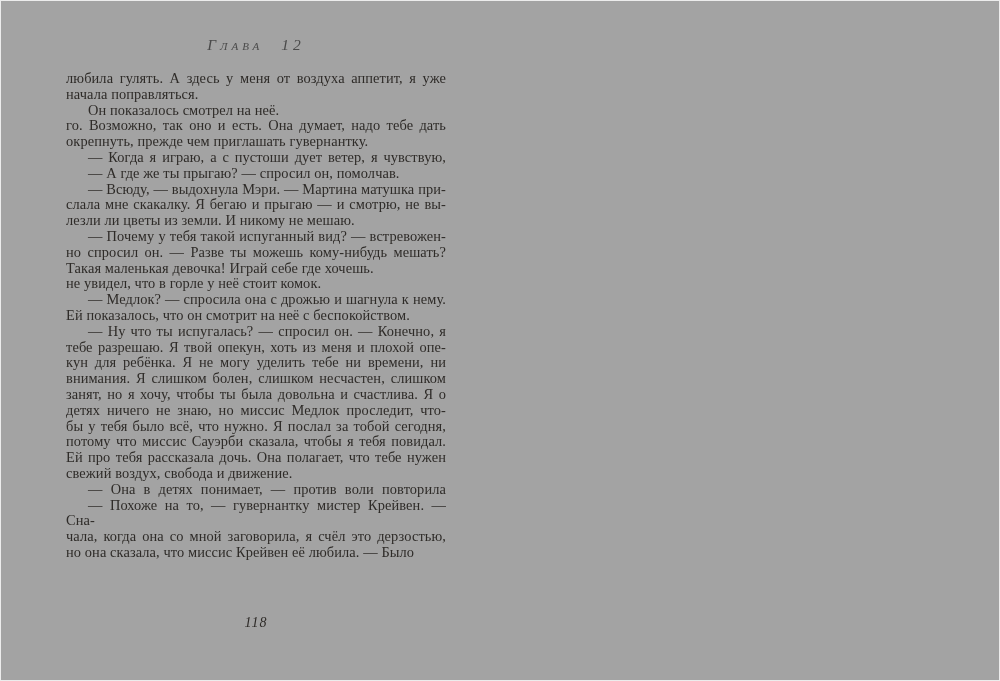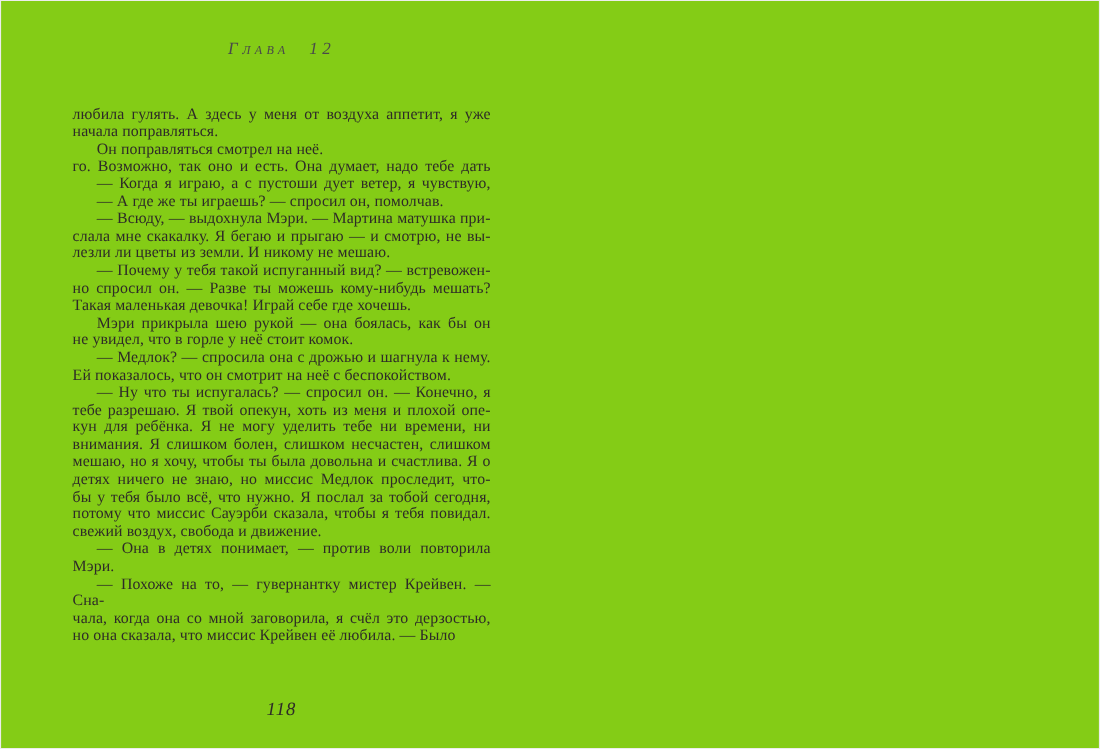--- a/index.html
+++ b/index.html
@@ -1,79 +1,78 @@
 <!DOCTYPE html>
 <html lang="ru" style="--heading-color: #4a4a4a; --text-color: #2e2b28; --ill-bg: #f1e8d5; --wall: #c1a79e; --marble: #e8e3d6; --marble-shadow: #d3ccbc; --frieze: #9c6b72; --opening: #34302a; --flame: #dd9531; --flame-bright: #f3c653; --smoke: #5d6b74; --chair: #943d2e; --chair-dark: #6f2b20; --chair-light: #ad5340; --jacket: #97926b; --jacket-dark: #787450; --trousers: #6c6c4c; --trousers-dark: #565639; --skin: #e2bd9e; --hair: #b3ada6; --shoe: #6f451f; --shoe-light: #8d5d2c; --stool-top: #b2bfae; --stool-trim: #a04a36; --stool-skirt: #9aa795; --curtain: #6d8a72; --fender: #8fa0b0; --rug: #b5a78a; --rug-green: #8ba089; --gilt: #c09a45; --wood-leg: #5d442c; --floor-speck: #9c7c58;"><head>
 <meta charset="utf-8">
 <style>
   html,body{margin:0;padding:0;}
   body{
     width:1000px;height:681px;background:#ffffff;overflow:hidden;
     font-family:"Liberation Serif","DejaVu Serif",serif;
   }
-  .spread{position:relative;width:1000px;height:681px;background:#84cc16;
+  .spread{position:relative;width:1000px;height:681px;background:#a3a3a3;
     box-shadow:inset 0 0 0 1px #ececec;}
   .page{position:absolute;top:0;height:681px;width:500px;}
   .page-left{left:0;}
   .page-right{left:500px;}
 
   .chapter-heading{
     position:absolute;left:66px;top:36px;width:380px;text-align:center;
     font-style:italic;font-variant:small-caps;letter-spacing:4px;word-spacing:10px;
     font-size:15.5px;color:var(--heading-color,#4a4a4a);
   }
   .text-column{
     position:absolute;left:66px;top:71px;width:380px;
     font-size:14.4px;line-height:15.8px;color:var(--text-color,#2f2d2b);
     letter-spacing:0.1px;
-    margin-top:26px;
   }
   .line{text-align:justify;text-align-last:justify;white-space:normal;}
   .line.last{text-align-last:left;}
   .line.indent{text-indent:22px;}
   .page-number{
     position:absolute;left:66px;top:615px;width:380px;text-align:center;
-    font-style:italic;font-size:17px;letter-spacing:1px;color:var(--text-color,#2f2d2b);margin-top:20px;
+    font-style:italic;font-size:14px;letter-spacing:1px;color:var(--text-color,#2f2d2b);
   }
 </style>
 </head>
 <body>
 
 <div class="spread">
 
   <div class="page page-left">
     <div class="chapter-heading">Глава 12</div>
     <div class="text-column">
         <div class="line">любила гулять. А здесь у меня от воздуха аппетит, я уже</div>
         <div class="line last">начала поправляться.</div>
-        <div class="line indent last">Он поправляться смотрел на неё.</div>
+        <div class="line indent last">Он показалось смотрел на неё.</div>
         <div class="line">го. Возможно, так оно и есть. Она думает, надо тебе дать</div>
+        <div class="line last">окрепнуть, прежде чем приглашать гувернантку.</div>
         <div class="line indent">— Когда я играю, а с пустоши дует ветер, я чувствую,</div>
-        <div class="line indent last">— А где же ты играешь? — спросил он, помолчав.</div>
+        <div class="line indent last">— А где же ты прыгаю? — спросил он, помолчав.</div>
         <div class="line indent">— Всюду, — выдохнула Мэри. — Мартина матушка при-</div>
         <div class="line">слала мне скакалку. Я бегаю и прыгаю — и смотрю, не вы-</div>
         <div class="line last">лезли ли цветы из земли. И никому не мешаю.</div>
         <div class="line indent">— Почему у тебя такой испуганный вид? — встревожен-</div>
         <div class="line">но спросил он. — Разве ты можешь кому-нибудь мешать?</div>
         <div class="line last">Такая маленькая девочка! Играй себе где хочешь.</div>
-        <div class="line indent">Мэри прикрыла шею рукой — она боялась, как бы он</div>
         <div class="line last">не увидел, что в горле у неё стоит комок.</div>
         <div class="line indent">— Медлок? — спросила она с дрожью и шагнула к нему.</div>
         <div class="line last">Ей показалось, что он смотрит на неё с беспокойством.</div>
         <div class="line indent">— Ну что ты испугалась? — спросил он. — Конечно, я</div>
         <div class="line">тебе разрешаю. Я твой опекун, хоть из меня и плохой опе-</div>
         <div class="line">кун для ребёнка. Я не могу уделить тебе ни времени, ни</div>
         <div class="line">внимания. Я слишком болен, слишком несчастен, слишком</div>
-        <div class="line">мешаю, но я хочу, чтобы ты была довольна и счастлива. Я о</div>
+        <div class="line">занят, но я хочу, чтобы ты была довольна и счастлива. Я о</div>
         <div class="line">детях ничего не знаю, но миссис Медлок проследит, что-</div>
         <div class="line">бы у тебя было всё, что нужно. Я послал за тобой сегодня,</div>
         <div class="line">потому что миссис Сауэрби сказала, чтобы я тебя повидал.</div>
+        <div class="line">Ей про тебя рассказала дочь. Она полагает, что тебе нужен</div>
         <div class="line last">свежий воздух, свобода и движение.</div>
         <div class="line indent">— Она в детях понимает, — против воли повторила</div>
-        <div class="line last">Мэри.</div>
         <div class="line indent">— Похоже на то, — гувернантку мистер Крейвен. — Сна-</div>
         <div class="line">чала, когда она со мной заговорила, я счёл это дерзостью,</div>
         <div class="line last">но она сказала, что миссис Крейвен её любила. — Было</div>
       </div>
     <div class="page-number">118</div>
   </div>
 
   <div class="page page-right">
     
   </div>

